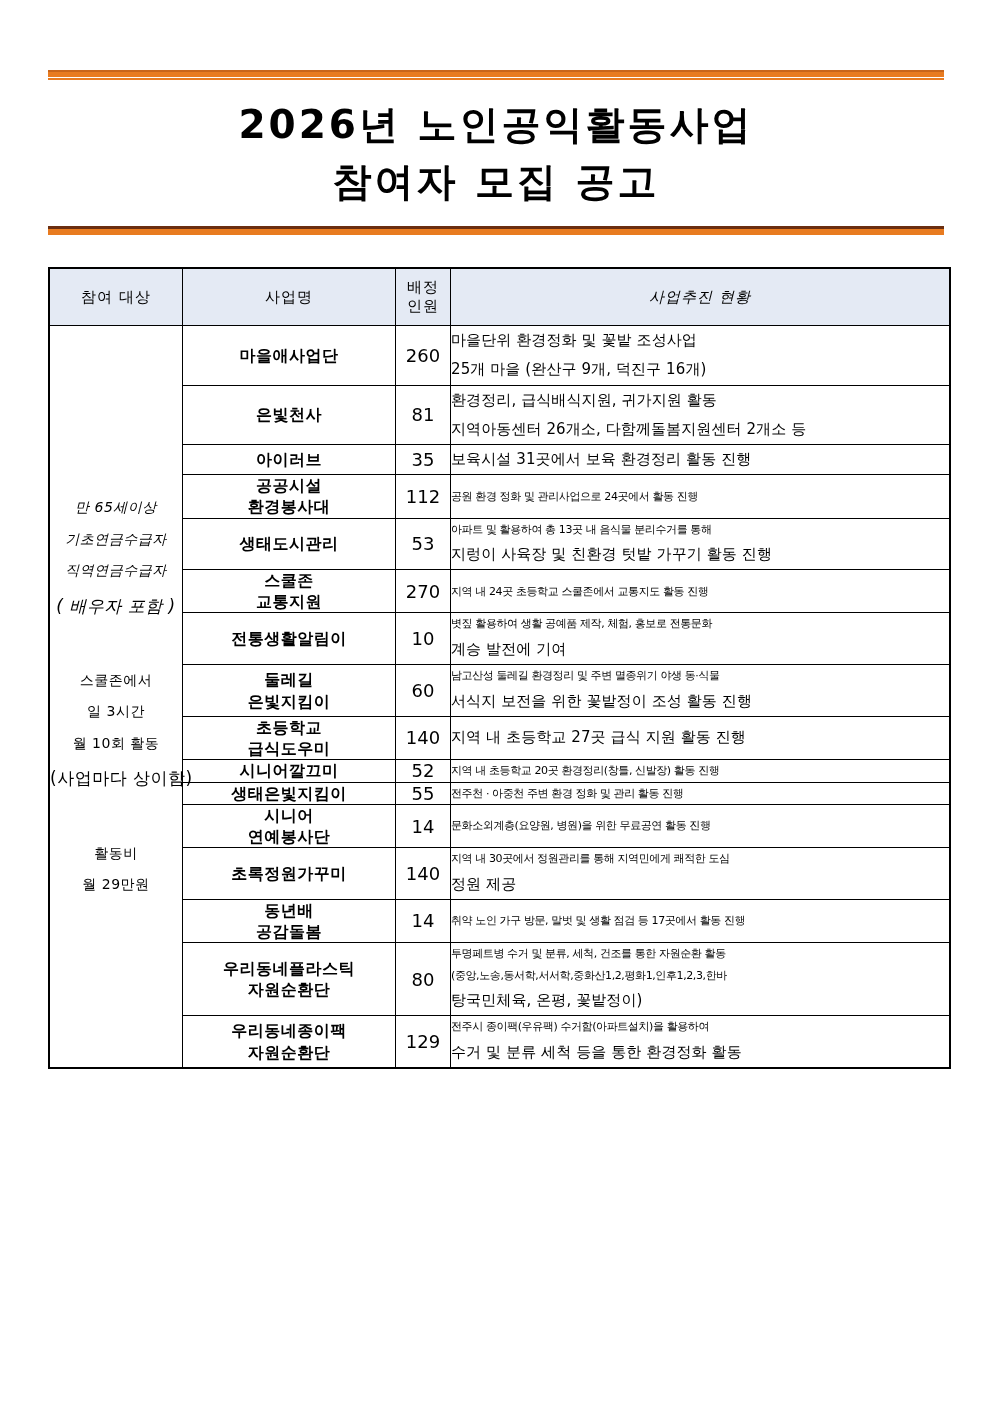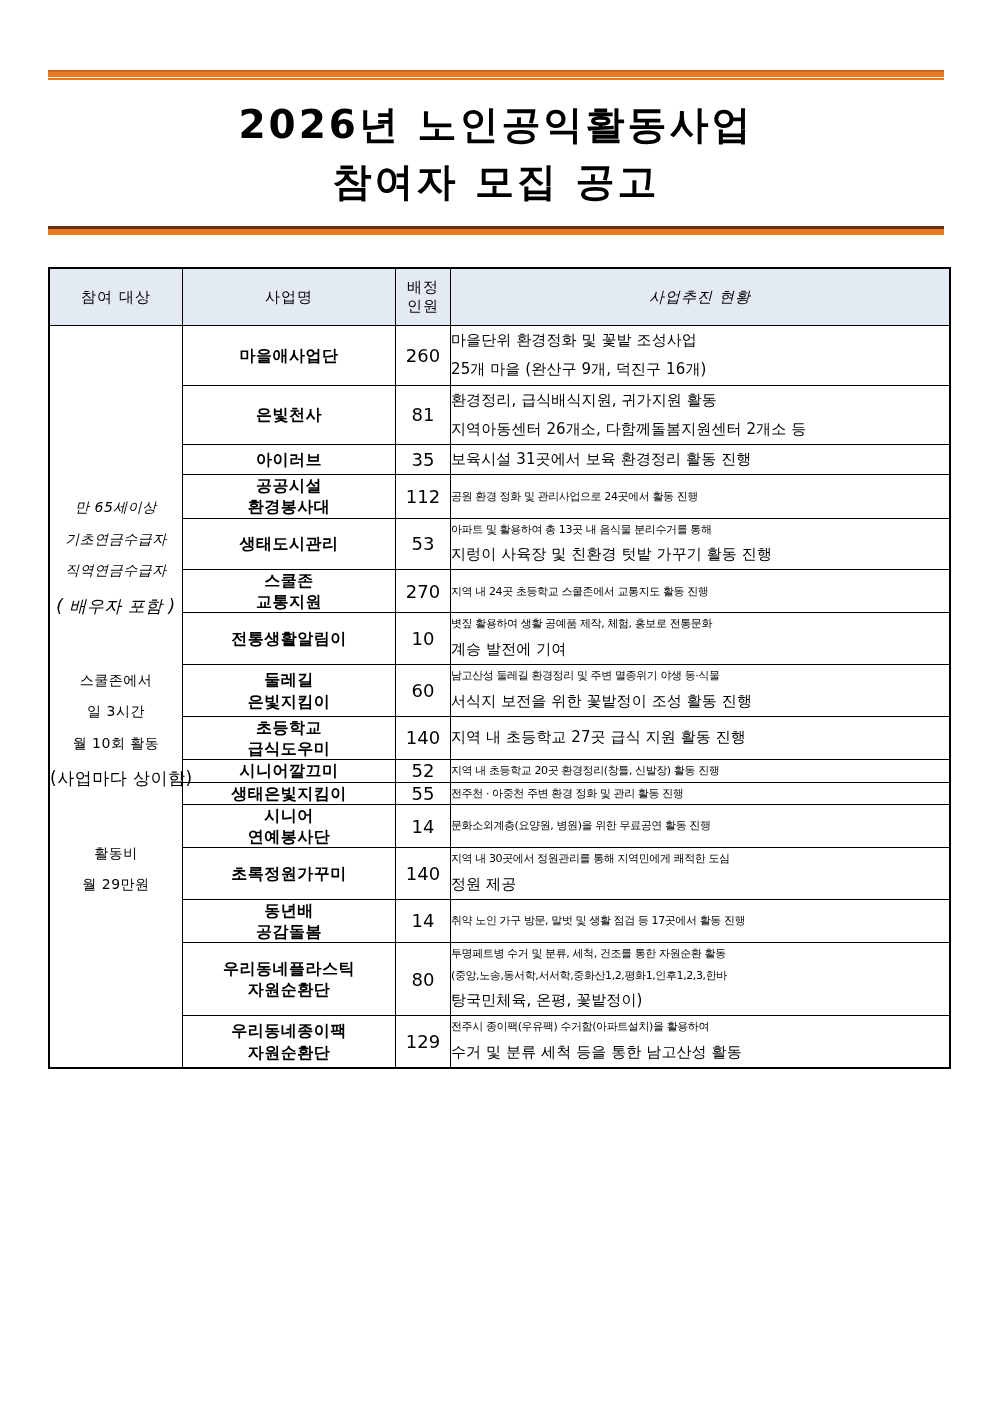--- a/index.html
+++ b/index.html
@@ -337,20 +337,20 @@
             </td>
           </tr>
           <tr>
             <td class="name-cell">
               <span class="ln">우리동네종이팩</span>
               <span class="ln">자원순환단</span>
             </td>
             <td class="count-cell">129</td>
             <td class="desc-cell">
               <span class="ln tight">전주시 종이팩(우유팩) 수거함(아파트설치)을 활용하여</span>
-              <span class="ln">수거 및 분류 세척 등을 통한 남고산성 활동</span>
+              <span class="ln">수거 및 분류 세척 등을 통한 환경정화 활동</span>
             </td>
           </tr>
         </tbody>
     </table>
   </div>
 
 </div>
 
 </body></html>

